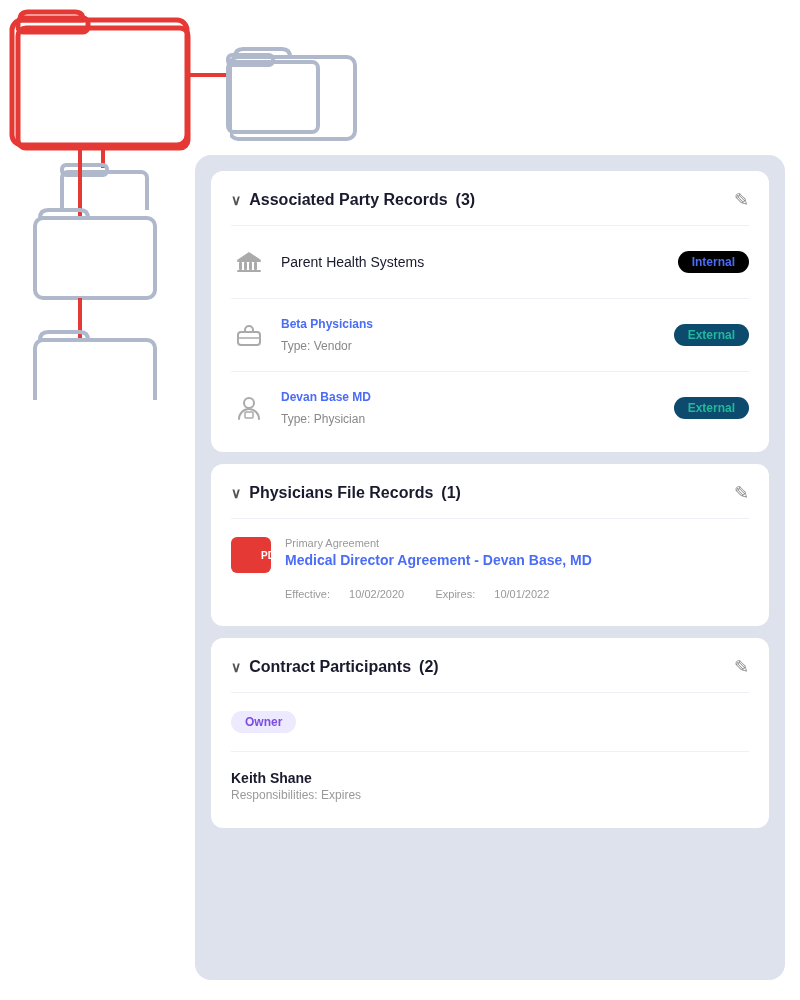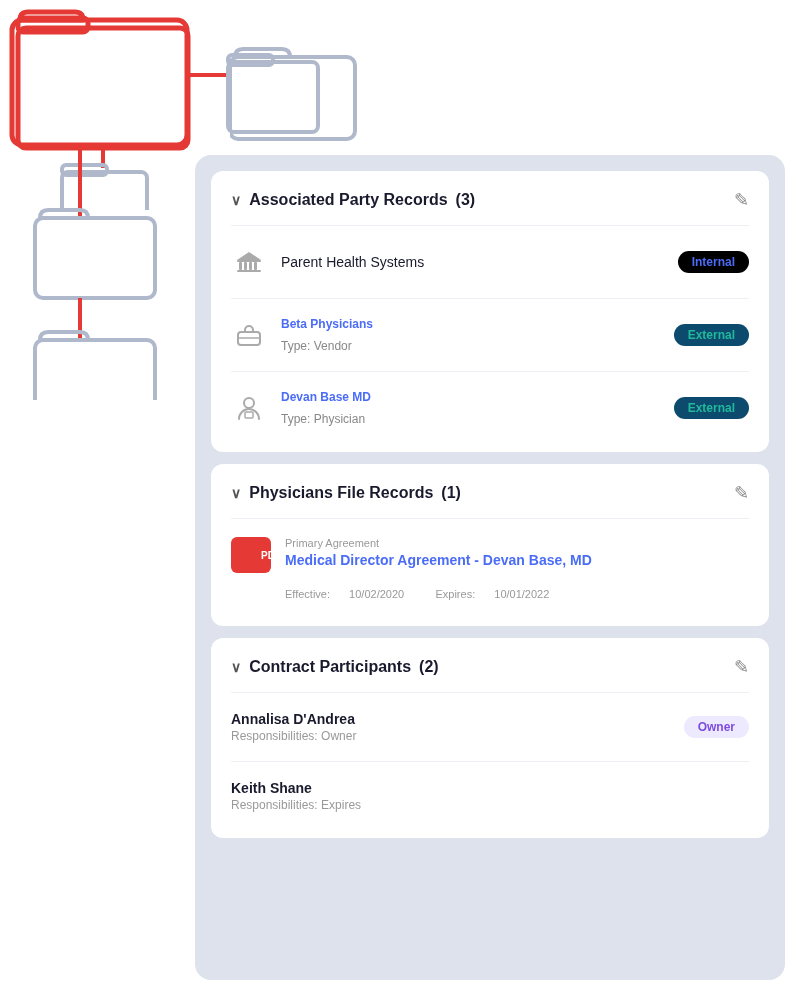--- a/index.html
+++ b/index.html
@@ -396,27 +396,20 @@
         <span class="chevron-icon">∨</span>
         <span>Contract Participants</span>
         <span>(2)</span>
       </div>
       <span class="edit-icon">✎</span>
     </div>
 
     <div class="divider"></div>
 
     <div class="participant-row">
-      <div class="participant-info">
-        <div class="participant-name">Annalisa D'Andrea</div>
-        <div class="participant-role">
-          <span>Responsibilities:</span>
-          <span>Owner</span>
-        </div>
-      </div>
       <span class="badge badge-owner">Owner</span>
     </div>
 
     <div class="divider"></div>
 
     <div class="participant-row">
       <div class="participant-info">
         <div class="participant-name">Keith Shane</div>
         <div class="participant-role">
           <span>Responsibilities:</span>

